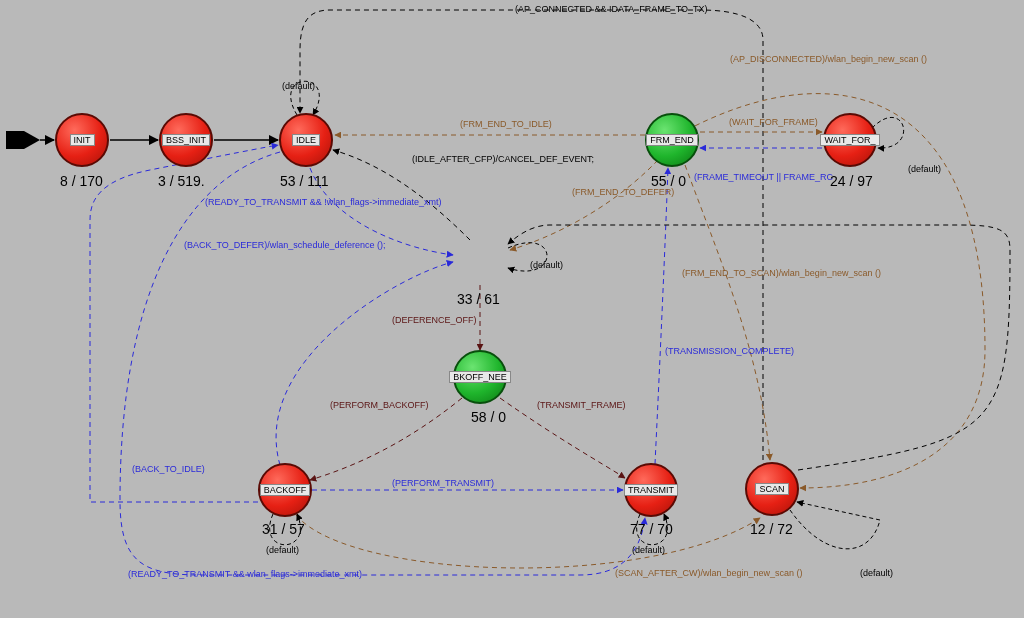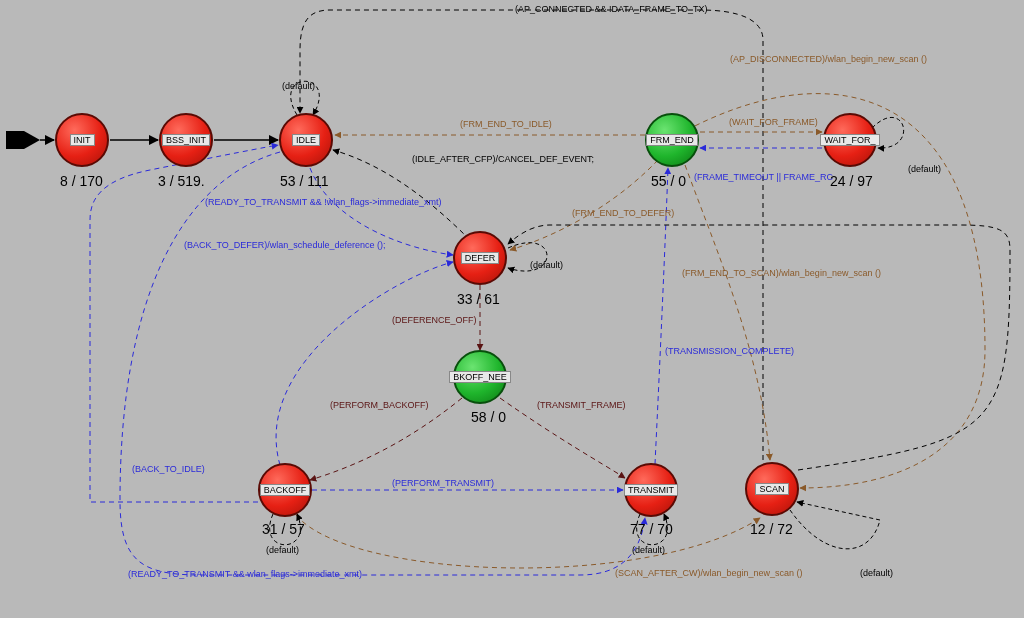--- a/index.html
+++ b/index.html
@@ -171,23 +171,20 @@
   <div class="state red" style="left:159px; top:113px;">
       <span class="label-plate">BSS_INIT</span>
     </div>
   <div class="info" style="left:158px; top:173px;">3 / 519.</div>
 
   <div class="state red" style="left:279px; top:113px;">
       <span class="label-plate">IDLE</span>
     </div>
   <div class="info" style="left:280px; top:173px;">53 / 111</div>
 
-  <div class="state red" style="left:453px; top:231px;">
-      <span class="label-plate">DEFER</span>
-    </div>
   <div class="info" style="left:457px; top:291px;">33 / 61</div>
 
   <div class="state green" style="left:453px; top:350px;">
       <span class="label-plate">BKOFF_NEE</span>
     </div>
   <div class="info" style="left:463px; top:409px;padding-left:8px;">58 / 0</div>
 
   <div class="state red" style="left:258px; top:463px;">
       <span class="label-plate">BACKOFF</span>
     </div>
@@ -215,21 +212,21 @@
 
   <div class="edge-label c-black" style="left:282px; top:81px;">(default)</div>
   <div class="edge-label c-black" style="left:515px; top:4px;">(AP_CONNECTED &amp;&amp; !DATA_FRAME_TO_TX)</div>
   <div class="edge-label c-brown" style="left:710px; top:54px;">(AP_DISCONNECTED)/wlan_begin_new_scan ()</div>
   <div class="edge-label c-brown" style="left:709px; top:117px;">(WAIT_FOR_FRAME)</div>
   <div class="edge-label c-blue" style="left:694px; top:172px;">(FRAME_TIMEOUT || FRAME_RC</div>
   <div class="edge-label c-black" style="left:908px; top:164px;">(default)</div>
   <div class="edge-label c-brown" style="left:440px; top:119px;">(FRM_END_TO_IDLE)</div>
   <div class="edge-label c-black" style="left:412px; top:154px;">(IDLE_AFTER_CFP)/CANCEL_DEF_EVENT;</div>
   <div class="edge-label c-blue" style="left:205px; top:197px;">(READY_TO_TRANSMIT &amp;&amp; !wlan_flags-&gt;immediate_xmt)</div>
-  <div class="edge-label c-brown" style="left:552px; top:208px;">(FRM_END_TO_DEFER)</div>
+  <div class="edge-label c-brown" style="left:552px; top:187px;">(FRM_END_TO_DEFER)</div>
   <div class="edge-label c-blue" style="left:184px; top:240px;">(BACK_TO_DEFER)/wlan_schedule_deference ();</div>
   <div class="edge-label c-black" style="left:530px; top:260px;">(default)</div>
   <div class="edge-label c-dkred" style="left:392px; top:315px;">(DEFERENCE_OFF)</div>
   <div class="edge-label c-brown" style="left:662px; top:268px;">(FRM_END_TO_SCAN)/wlan_begin_new_scan ()</div>
   <div class="edge-label c-blue" style="left:665px; top:346px;">(TRANSMISSION_COMPLETE)</div>
   <div class="edge-label c-dkred" style="left:330px; top:400px;">(PERFORM_BACKOFF)</div>
   <div class="edge-label c-dkred" style="left:537px; top:400px;">(TRANSMIT_FRAME)</div>
   <div class="edge-label c-blue" style="left:132px; top:464px;">(BACK_TO_IDLE)</div>
   <div class="edge-label c-blue" style="left:392px; top:478px;">(PERFORM_TRANSMIT)</div>
   <div class="edge-label c-blue" style="left:128px; top:569px;">(READY_TO_TRANSMIT &amp;&amp; wlan_flags-&gt;immediate_xmt)</div>

